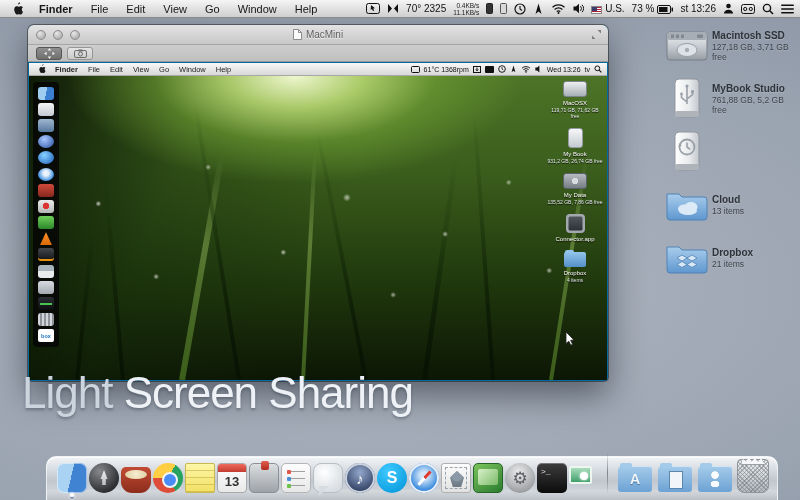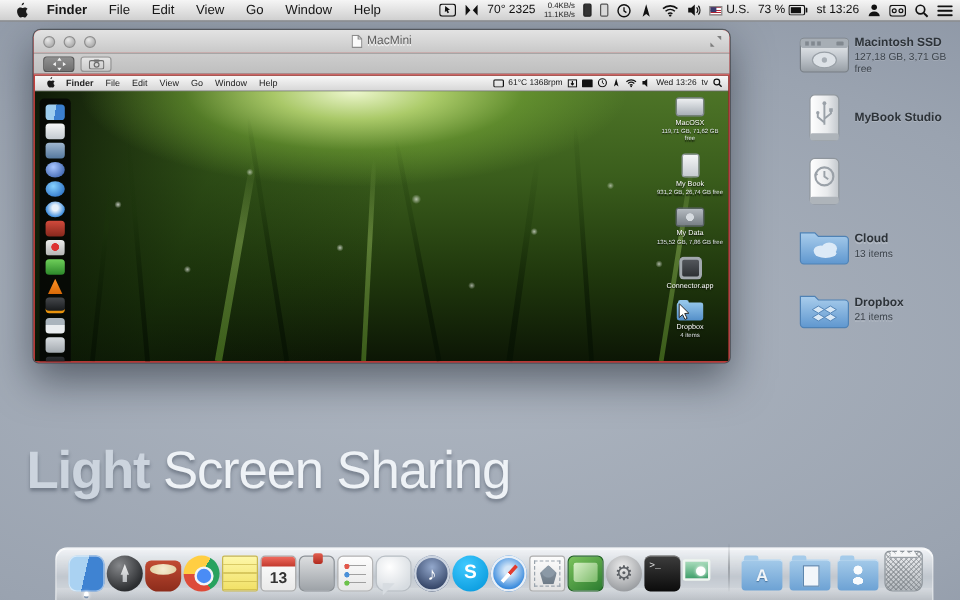--- a/index.html
+++ b/index.html
@@ -9,31 +9,31 @@
 
   
   #menubar{position:absolute;top:0;left:0;right:0;height:18px;z-index:60;
     background:linear-gradient(#f5f5f5,#cfcfcf);border-bottom:1px solid #8a8a8a;
     display:flex;align-items:center;padding:0 6px;font-size:11px;color:#161616}
   .mb-left{display:flex;align-items:center;gap:0}
   .mb-item{padding:0 9px;cursor:default}
   .mb-item.bold{font-weight:bold}
   .apple{display:flex;align-items:center;padding:0 6px}
   .mb-right{margin-left:auto;display:flex;align-items:center;gap:7px;font-size:10px;color:#111}
-  .mi{display:flex;align-items:center}
+  .mi{display:flex;align-items:flex-end}
   .net{display:flex;flex-direction:column;align-items:flex-end;font-size:6.5px;line-height:7px;color:#222}
   .flag{width:11px;height:8px;position:relative;
     background:repeating-linear-gradient(#b22234 0 1px,#fff 1px 2px);border:0.5px solid #888}
   .flag::before{content:'';position:absolute;left:0;top:0;width:5px;height:4px;background:#3c3b6e}
   .devdark{width:7px;height:11px;border-radius:1.5px;background:#333;border:1px solid #222}
   .devlight{width:7px;height:11px;border-radius:1.5px;background:#d9d9d9;border:1px solid #555}
 
   
-  #ss-window{position:absolute;left:28px;top:25px;width:580px;height:277px;border-radius:6px 6px 4px 4px;
-    background:#ef4444;box-shadow:0 14px 34px rgba(10,15,25,.5),0 0 0 1px rgba(40,40,40,.55);overflow:hidden}
+  #ss-window{position:absolute;left:28px;top:25px;width:580px;height:356px;border-radius:6px 6px 4px 4px;
+    background:#0369a1;box-shadow:0 14px 34px rgba(10,15,25,.5),0 0 0 1px rgba(40,40,40,.55);overflow:hidden}
   .titlebar{height:20px;background:linear-gradient(#e3e3e3,#c8c8c8);border-bottom:1px solid #a6a6a6;
     position:relative;display:flex;align-items:center;justify-content:center}
   .lights{position:absolute;left:8px;top:5px;display:flex;gap:7px}
   .light{width:10px;height:10px;border-radius:50%;
     background:radial-gradient(circle at 35% 30%,#e8e8e8,#b2b2b2 70%);border:1px solid #8d8d8d}
   .wtitle{display:flex;align-items:center;gap:4px;font-size:10px;color:#5f5f5f;text-shadow:0 1px 0 rgba(255,255,255,.7)}
   .fsbtn{position:absolute;right:6px;top:4px}
   .toolbar{height:17px;background:linear-gradient(#cdcdcd,#bfbfbf);border-bottom:1px solid #989898;
     display:flex;align-items:center;gap:5px;padding:0 8px}
   .tbtn{width:26px;height:13px;border-radius:3px;display:flex;align-items:center;justify-content:center;
@@ -115,21 +115,21 @@
   
   .desk-col{position:absolute;left:662px;top:26px;width:136px;display:flex;flex-direction:column;z-index:10}
   .desk-item{display:flex;align-items:center;margin-bottom:13px;height:40px}
   .desk-item .ic{width:50px;display:flex;justify-content:center;flex:0 0 auto}
   .dlabel{font-size:10px;font-weight:bold;color:#2d3339;line-height:12px;text-shadow:0 1px 0 rgba(255,255,255,.2)}
   .dinfo{font-size:8.5px;color:#3d444c;line-height:10px;text-shadow:0 1px 0 rgba(255,255,255,.15)}
 
   
   #caption{position:absolute;left:22px;top:368px;font-size:44px;letter-spacing:-1px;z-index:5;
     color:#e7ebf1;text-shadow:0 2px 3px rgba(45,55,70,.4);white-space:nowrap}
-  #caption .cap-light{font-weight:bold;color:#ccd4de}
+  #caption .cap-light{font-weight:normal;color:#ccd4de}
   #caption .cap-bold{font-weight:normal;color:#eef2f6}
 
   
   #dock{position:absolute;left:46px;right:22px;bottom:0;height:56px;z-index:40}
   .shelf{position:absolute;left:0;right:0;bottom:0;height:44px;border-radius:10px 10px 0 0;
     background:linear-gradient(rgba(246,248,250,.95),rgba(196,202,209,.92) 55%,rgba(222,226,230,.95));
     border:1px solid rgba(255,255,255,.65);border-bottom:none;box-shadow:inset 0 1px 0 rgba(255,255,255,.8)}
   .shelf::after{content:'';position:absolute;left:0;right:0;bottom:0;height:10px;background:linear-gradient(rgba(255,255,255,.15),rgba(160,166,173,.55))}
   .dock-row{position:absolute;left:10px;right:6px;bottom:7px;display:flex;align-items:flex-end}
   .dock-item{width:30px;height:30px;flex:0 0 auto;margin:0 1px;position:relative;border-radius:6px}
@@ -490,20 +490,21 @@
         <g stroke="#9aa1a8" stroke-width="1.6" fill="none">
           <path d="M15 8v18M15 24l-5.5-4.5v-3M15 21l5.5-4.5v-2.5"></path>
         </g>
         <circle cx="15" cy="8" r="1.6" fill="#9aa1a8"></circle>
           <circle cx="9.5" cy="16" r="1.4" fill="#9aa1a8"></circle>
           <rect x="19" y="12.2" width="3" height="3" fill="#9aa1a8"></rect>
       </svg>
     </span>
     <span>
       <div class="dlabel">MyBook Studio</div>
+      <div class="dinfo">761,88 GB, 5,2 GB free</div>
     </span>
   </div>
 
   <div class="desk-item">
     <span class="ic">
       <svg width="30" height="42" viewBox="0 0 30 42">
         <rect x="3" y="1" width="24" height="38" rx="4" fill="url(#g2)" stroke="#8f969d"></rect>
         <rect x="3" y="33" width="24" height="6" rx="2" fill="#aeb4ba"></rect>
         <circle cx="15" cy="16" r="7.5" fill="none" stroke="#9aa1a8" stroke-width="1.8"></circle>
         <path d="M15 11.5v4.5l3.2 2.4" fill="none" stroke="#9aa1a8" stroke-width="1.6"></path>

